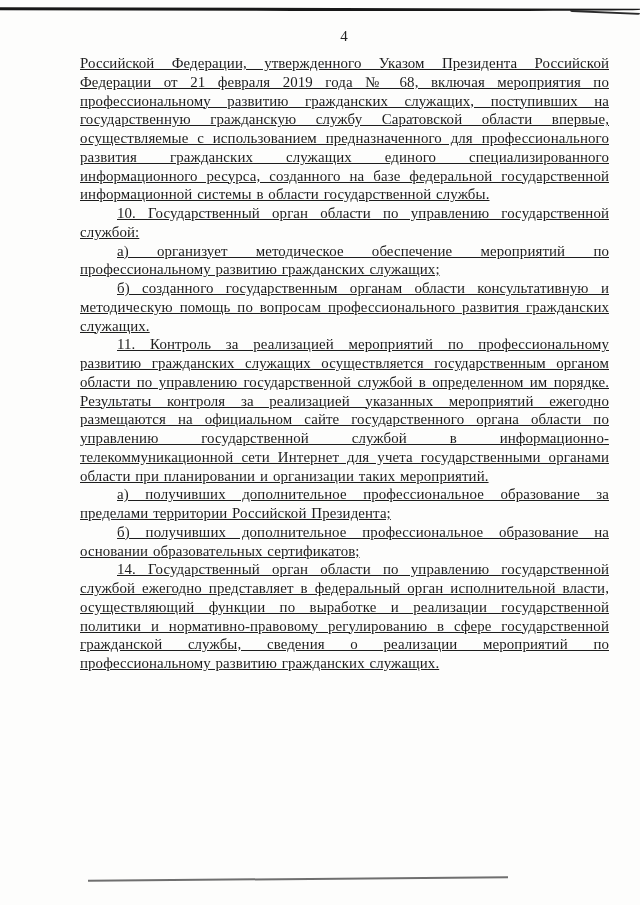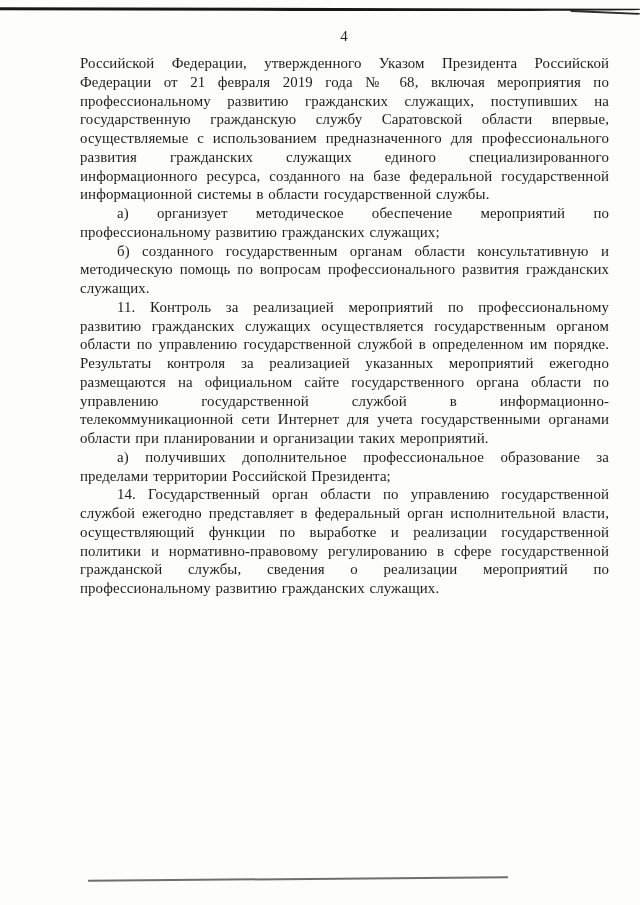--- a/index.html
+++ b/index.html
@@ -64,37 +64,40 @@
   }
   .content p {
     margin: 0;
     padding: 0;
     font-size: 14.9px;
     line-height: 18.75px;
     text-align: justify;
     letter-spacing: 0.1px;
     word-spacing: 1px;
     color: #1d1d1d;
+    text-decoration: underline;
   }
   .content p.indent {
     text-indent: 37px;
   }
 </style>
 </head>
 <body>
 
 <div class="page">
   <div class="top-edge"></div>
   <div class="top-edge-tail"></div>
 
   <div class="page-number">4</div>
 
   <div class="content" id="paragraphs">
       <p class="">Российской Федерации, утвержденного Указом Президента Российской Федерации от 21 февраля 2019 года № 68, включая мероприятия по профессиональному развитию гражданских служащих, поступивших на государственную гражданскую службу Саратовской области впервые, осуществляемые с использованием предназначенного для профессионального развития гражданских служащих единого специализированного информационного ресурса, созданного на базе федеральной государственной информационной системы в области государственной службы.</p>
+      <p class="indent">10. Государственный орган области по управлению государственной службой:</p>
       <p class="indent">а) организует методическое обеспечение мероприятий по профессиональному развитию гражданских служащих;</p>
       <p class="indent">б) созданного государственным органам области консультативную и методическую помощь по вопросам профессионального развития гражданских служащих.</p>
       <p class="indent">11. Контроль за реализацией мероприятий по профессиональному развитию гражданских служащих осуществляется государственным органом области по управлению государственной службой в определенном им порядке. Результаты контроля за реализацией указанных мероприятий ежегодно размещаются на официальном сайте государственного органа области по управлению государственной службой в информационно-телекоммуникационной сети Интернет для учета государственными органами области при планировании и организации таких мероприятий.</p>
       <p class="indent">а) получивших дополнительное профессиональное образование за пределами территории Российской Президента;</p>
+      <p class="indent">б) получивших дополнительное профессиональное образование на основании образовательных сертификатов;</p>
       <p class="indent">14. Государственный орган области по управлению государственной службой ежегодно представляет в федеральный орган исполнительной власти, осуществляющий функции по выработке и реализации государственной политики и нормативно-правовому регулированию в сфере государственной гражданской службы, сведения о реализации мероприятий по профессиональному развитию гражданских служащих.</p>
     </div>
 
   <div class="bottom-edge"></div>
 </div>
 
 </body></html>

